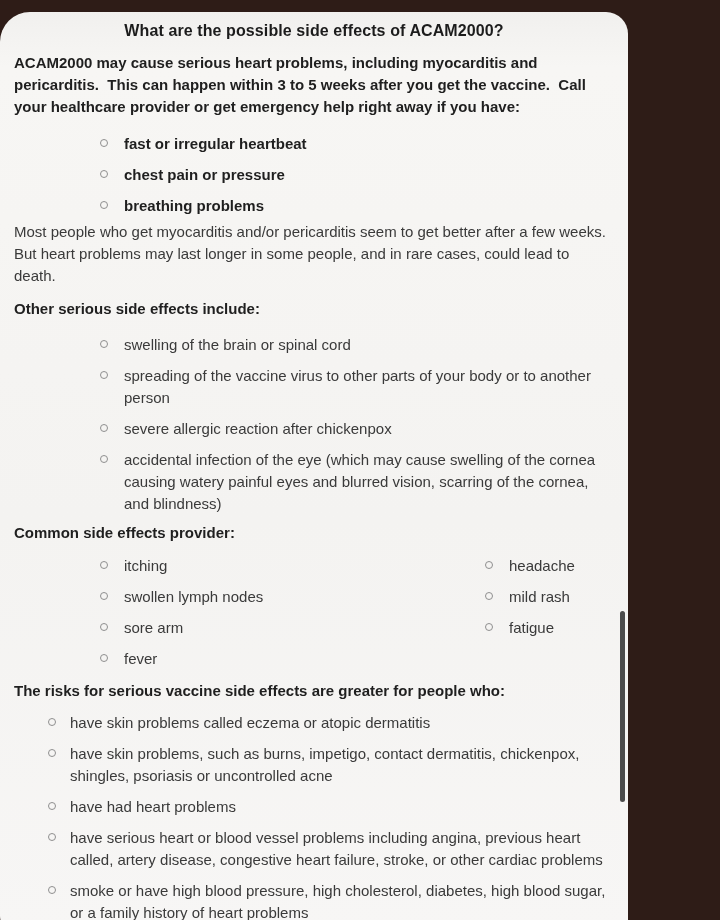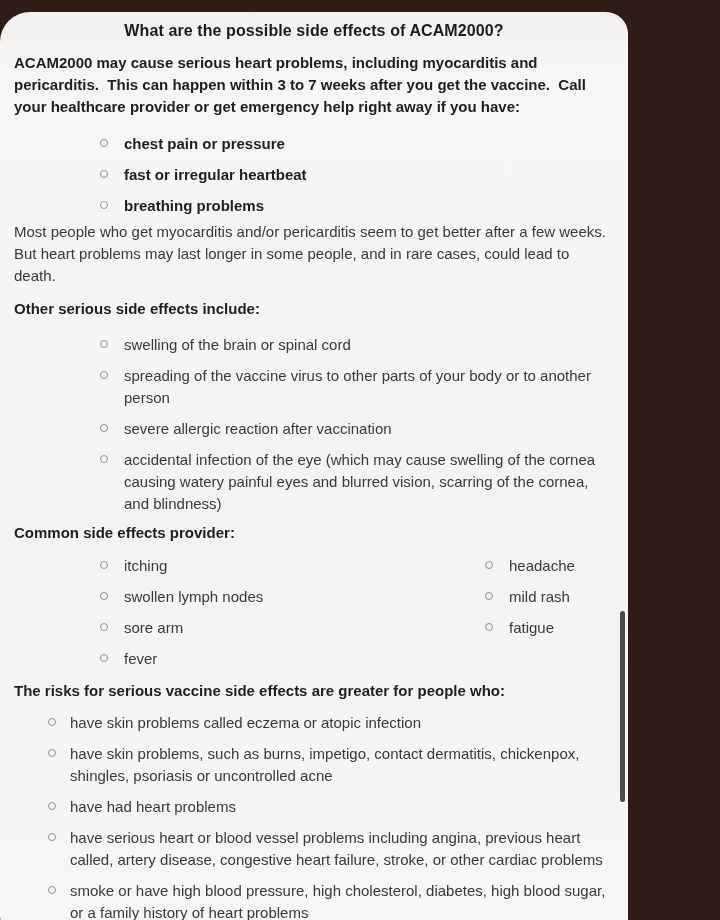--- a/index.html
+++ b/index.html
@@ -87,36 +87,36 @@
     border-radius: 3px;
   }
 </style>
 </head>
 <body>
 
 <div class="page">
 
   <div class="title">What are the possible side effects of ACAM2000?</div>
 
-  <div class="para bold p-intro">ACAM2000 may cause serious heart problems, including myocarditis and pericarditis.  This can happen within 3 to 7 weeks after you get the vaccine.  Call your healthcare provider or get emergency help right away if you have:</div>
+  <div class="para bold p-intro">ACAM2000 may cause serious heart problems, including myocarditis and pericarditis.  This can happen within 3 to 5 weeks after you get the vaccine.  Call your healthcare provider or get emergency help right away if you have:</div>
 
   <ul class="bullets deep boldlist ul-heart">
+    <li><span class="bullet"></span><span>fast or irregular heartbeat</span></li>
     <li><span class="bullet"></span><span>chest pain or pressure</span></li>
-    <li><span class="bullet"></span><span>fast or irregular heartbeat</span></li>
     <li><span class="bullet"></span><span>breathing problems</span></li>
   </ul>
 
   <div class="para regular p-recovery">Most people who get myocarditis and/or pericarditis seem to get better after a few weeks.  But heart problems may last longer in some people, and in rare cases, could lead to death.</div>
 
   <div class="heading h-serious">Other serious side effects include:</div>
 
   <ul class="bullets deep ul-serious">
     <li><span class="bullet"></span><span>swelling of the brain or spinal cord</span></li>
     <li><span class="bullet"></span><span>spreading of the vaccine virus to other parts of your body or to another person</span></li>
-    <li><span class="bullet"></span><span>severe allergic reaction after vaccination</span></li>
+    <li><span class="bullet"></span><span>severe allergic reaction after chickenpox</span></li>
     <li><span class="bullet"></span><span>accidental infection of the eye (which may cause swelling of the cornea causing watery painful eyes and blurred vision, scarring of the cornea, and blindness)</span></li>
   </ul>
 
   <div class="heading h-common">Common side effects provider:</div>
 
   <div class="cols">
     <ul class="bullets deep col-left">
       <li><span class="bullet"></span><span>itching</span></li>
       <li><span class="bullet"></span><span>swollen lymph nodes</span></li>
       <li><span class="bullet"></span><span>sore arm</span></li>
@@ -125,21 +125,21 @@
     <ul class="bullets deep col-right">
       <li><span class="bullet"></span><span>headache</span></li>
       <li><span class="bullet"></span><span>mild rash</span></li>
       <li><span class="bullet"></span><span>fatigue</span></li>
     </ul>
   </div>
 
   <div class="heading h-risks">The risks for serious vaccine side effects are greater for people who:</div>
 
   <ul class="bullets shallow">
-    <li><span class="bullet"></span><span>have skin problems called eczema or atopic infection</span></li>
+    <li><span class="bullet"></span><span>have skin problems called eczema or atopic dermatitis</span></li>
     <li><span class="bullet"></span><span>have skin problems, such as burns, impetigo, contact dermatitis, chickenpox, shingles, psoriasis or uncontrolled acne</span></li>
     <li><span class="bullet"></span><span>have had heart problems</span></li>
     <li><span class="bullet"></span><span>have serious heart or blood vessel problems including angina, previous heart called, artery disease, congestive heart failure, stroke, or other cardiac problems</span></li>
     <li><span class="bullet"></span><span>smoke or have high blood pressure, high cholesterol, diabetes, high blood sugar, or a family history of heart problems</span></li>
     <li><span class="bullet"></span><span>are breastfeeding</span></li>
   </ul>
 
   <div class="scrollbar-thumb"></div>
 
 </div>

